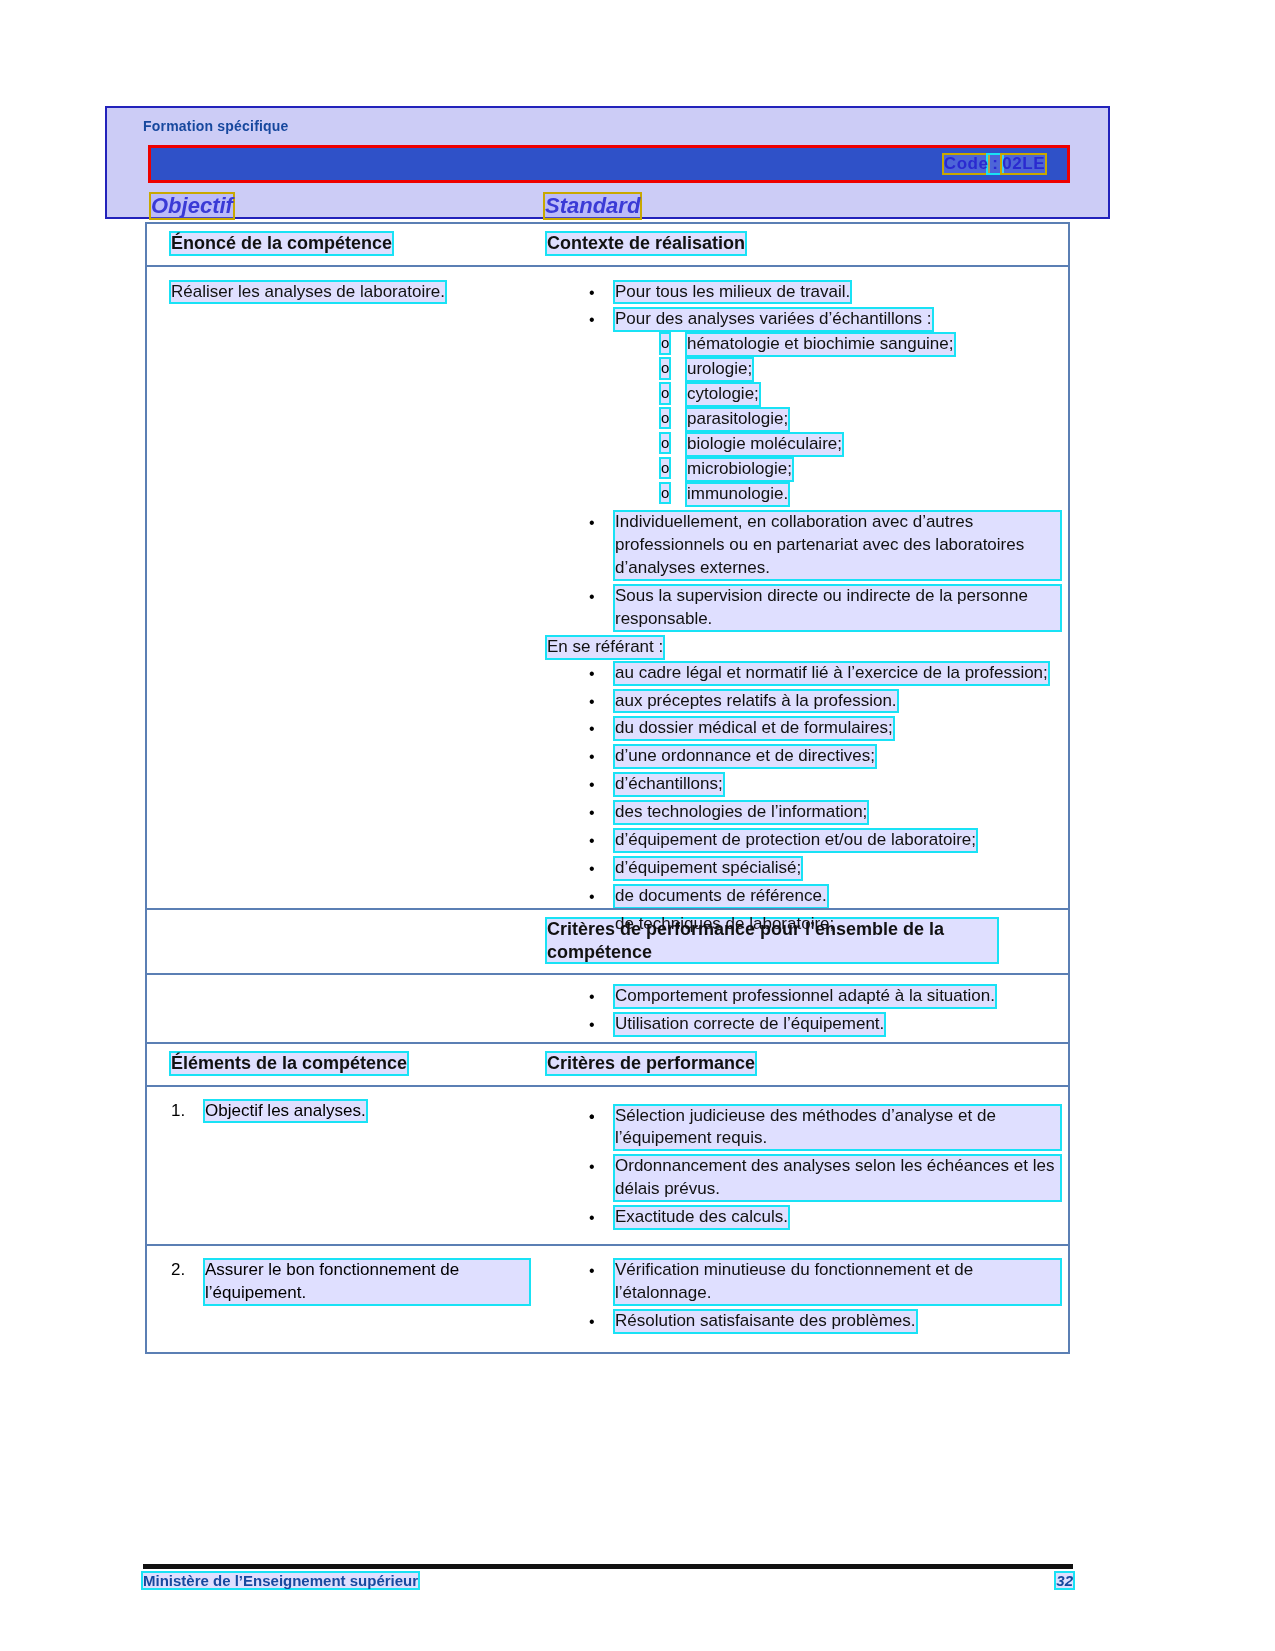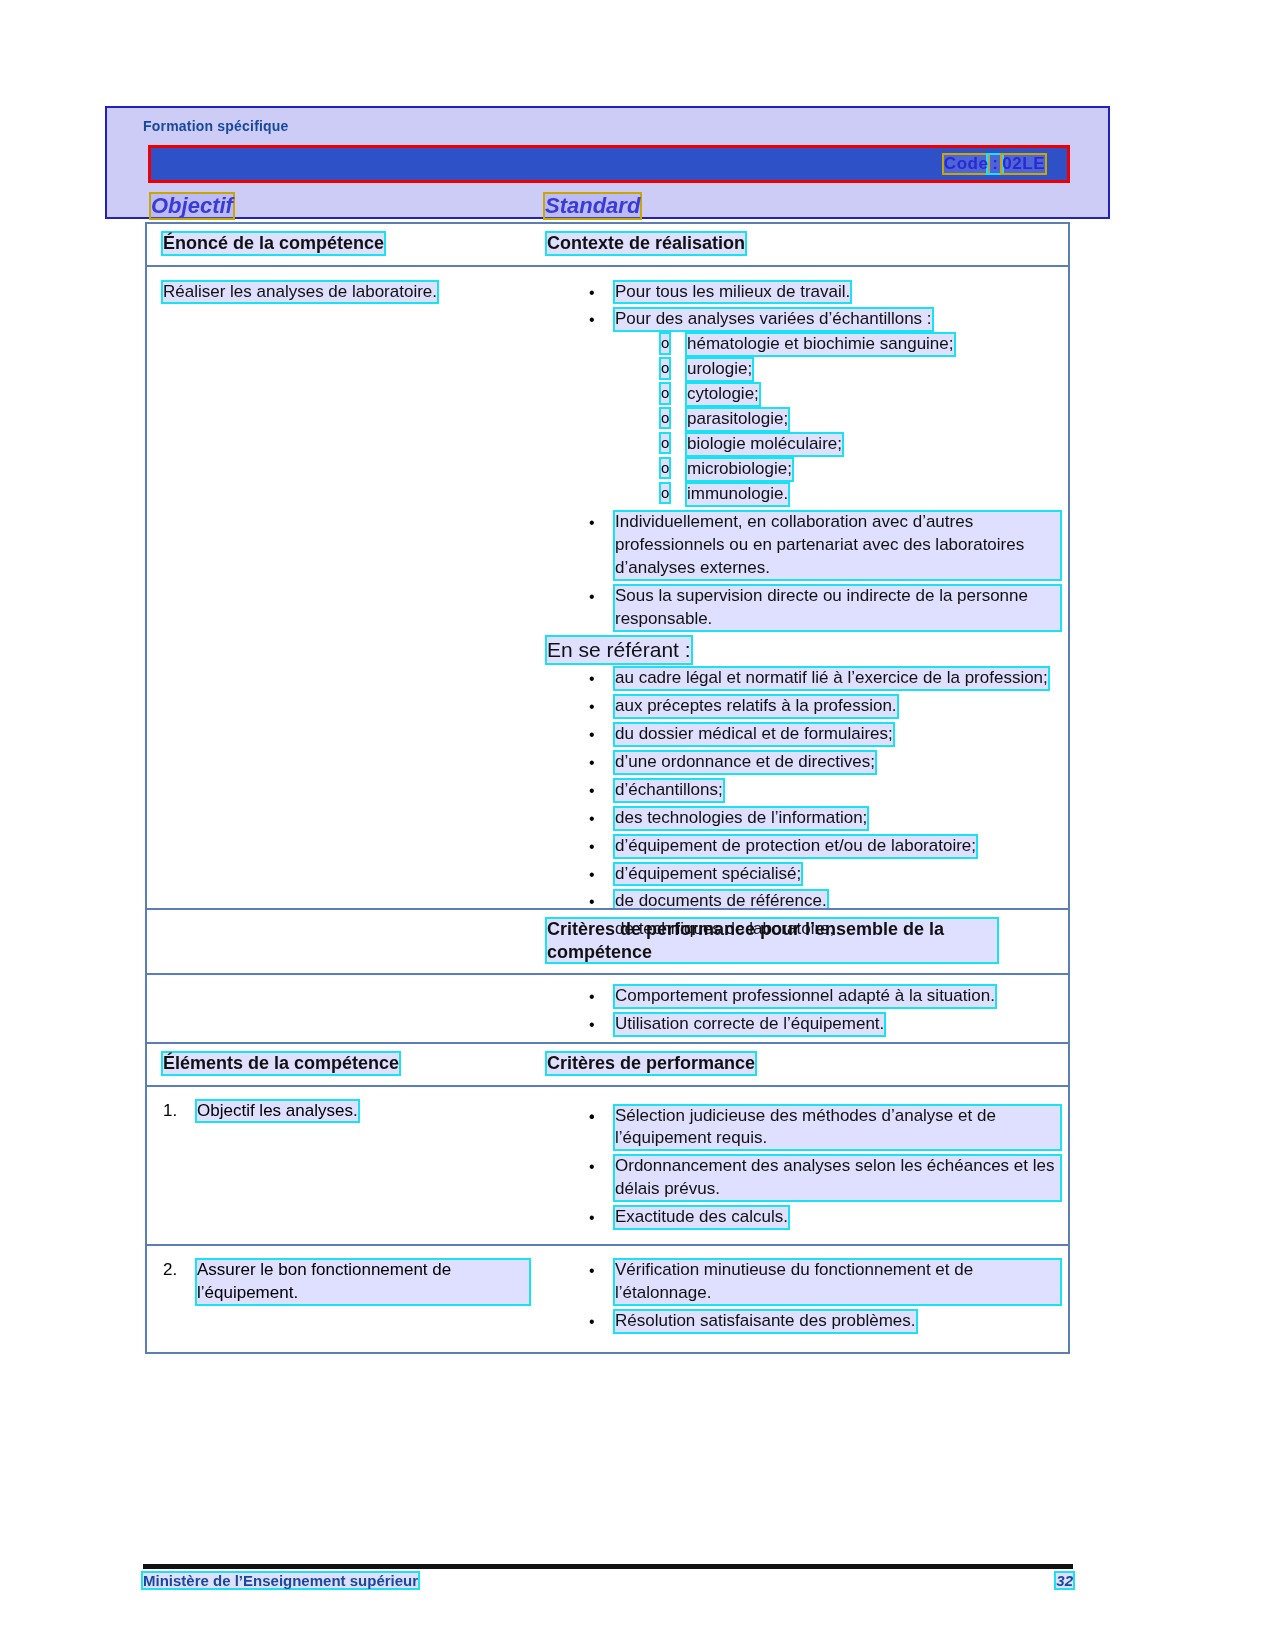--- a/index.html
+++ b/index.html
@@ -51,21 +51,21 @@
   .objrow .lbl-obj{position:absolute;left:0;top:0;}
   .objrow .lbl-std{position:absolute;left:394px;top:0;}
 
   
   .tbl{
     position:absolute;left:145px;width:925px;
     border:2px solid #5b7fb4;box-sizing:border-box;background:#ffffff;
   }
   .trow{display:flex;border-bottom:2px solid #5b7fb4;}
   .trow:last-child{border-bottom:none;}
-  .cL{width:392px;box-sizing:border-box;padding:8px 10px 10px 16px;border-right:0;}
+  .cL{width:392px;box-sizing:border-box;padding:8px 10px 10px 24px;border-right:0;}
   .cR{flex:1;box-sizing:border-box;padding:8px 8px 10px 8px;}
   .hdr{font-size:18px;font-weight:700;color:#111;line-height:1.25;}
 
   .bodytxt{font-size:17px;color:#111;line-height:1.32;}
 
   ul.bl{list-style:none;margin:0;padding:0;}
   ul.bl > li{
     position:relative;padding-left:68px;margin:0 0 5px 0;
     font-size:17px;line-height:1.35;color:#111;
   }
@@ -73,21 +73,21 @@
     position:absolute;left:42px;top:1px;font-size:16px;line-height:1.35;color:#000;
   }
   ul.sub{list-style:none;margin:2px 0 4px 0;padding:0;}
   ul.sub > li{
     position:relative;padding-left:72px;margin:0 0 2px 0;
     font-size:17px;line-height:1.35;color:#111;
   }
   ul.sub > li .bullet{
     position:absolute;left:46px;top:0px;font-size:15px;color:#000;
   }
-  .lead{font-size:21px;color:#111;margin:4px 0 3px 0;line-height:1.35;}
+  .lead{font-size:17px;color:#111;margin:4px 0 3px 0;line-height:1.35;}
 
   .numitem{position:relative;padding-left:34px;font-size:17px;line-height:1.35;}
   .numitem .num{position:absolute;left:0;top:0;}
 
   
   .footrule{
     position:absolute;left:143px;top:1564px;width:930px;height:5px;background:#111;
   }
   .footer{
     position:absolute;left:143px;top:1572px;width:930px;

